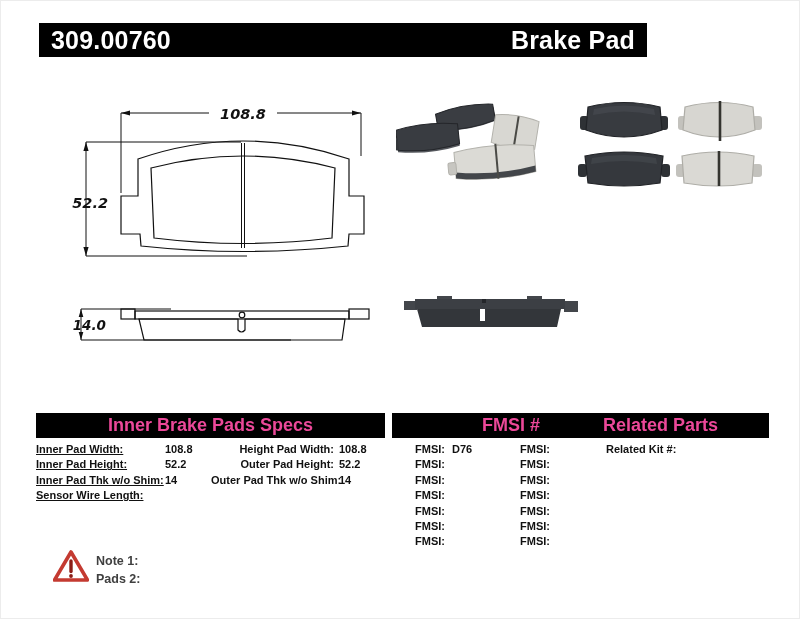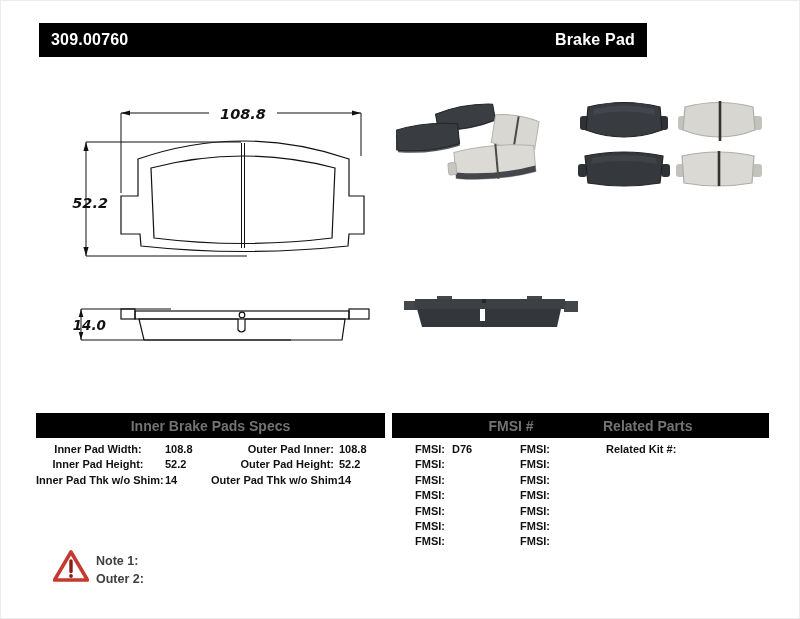--- a/index.html
+++ b/index.html
@@ -5,35 +5,35 @@
   html,body { margin:0; padding:0; background:#fff; }
   .page { position:relative; width:800px; height:619px; background:#fff;
           font-family:"Liberation Sans", sans-serif; overflow:hidden;
           border:1px solid #ececec; box-sizing:border-box; }
   .abs { position:absolute; }
 
   
   .topbar { position:absolute; left:38px; top:22px; width:608px; height:34px;
             background:#000; color:#fff; display:flex; align-items:center;
             justify-content:space-between; padding:0 12px; box-sizing:border-box;
-            font-weight:bold; font-size:16px; letter-spacing:.2px; }
-
-  
-  .thead { position:absolute; top:412px; height:25px; background:#000; color:#737373;
-           font-weight:bold; font-size:14px; display:flex; align-items:center; }
+            font-weight:bold; font-size:25px; letter-spacing:.2px; }
+
+  
+  .thead { position:absolute; top:412px; height:25px; background:#000; color:#ec4899;
+           font-weight:bold; font-size:18px; display:flex; align-items:center; }
   .th-specs { left:35px; width:349px; }
   .th-specs span { flex:1 1 50%; text-align:center; }
   .th-fmsi { left:391px; width:238px; justify-content:center; }
   .th-related { left:602px; width:166px; justify-content:flex-start; }
 
   
   .col { position:absolute; font-size:11px; font-weight:bold; color:#111; }
   .srow { display:flex; line-height:15.4px; white-space:pre; }
   .inner-col { left:35px; top:441px; }
-  .inner-col .lbl { width:124px; text-align:center; }
+  .inner-col .lbl { width:124px; text-align:left;text-decoration:underline; }
   .outer-col { left:210px; top:441px; }
   .outer-col .lbl { width:123px; text-align:right; }
   .val { margin-left:5px; }
   .fmsi-l { left:392px; top:441px; }
   .fmsi-r { left:497px; top:441px; }
   .fmsi-l .flbl, .fmsi-r .flbl { min-width:32px;margin-left:22px; }
   .related-col { left:605px; top:441px; }
 
   
   .notes { position:absolute; left:95px; top:551px; font-size:12.5px;
@@ -169,24 +169,25 @@
     <span>FMSI #</span>
   </div>
   <div class="thead th-related">
     <span>Related Parts</span>
   </div>
 
   <div class="col inner-col">
     <div class="srow"><span class="lbl">Inner Pad Width:</span><span class="val">108.8</span></div>
     <div class="srow"><span class="lbl">Inner Pad Height:</span><span class="val">52.2</span></div>
     <div class="srow"><span class="lbl">Inner Pad Thk w/o Shim:</span><span class="val">14</span></div>
+    <div class="srow"><span class="lbl">Sensor Wire Length:</span><span class="val"></span></div>
   </div>
 
   <div class="col outer-col">
-    <div class="srow"><span class="lbl">Outer Pad Inner:</span><span class="val">108.8</span></div>
+    <div class="srow"><span class="lbl">Height Pad Width:</span><span class="val">108.8</span></div>
     <div class="srow"><span class="lbl">Outer Pad Height:</span><span class="val">52.2</span></div>
     <div class="srow"><span class="lbl">Outer Pad Thk w/o Shim:</span><span class="val">14</span></div>
   </div>
 
   <div class="col fmsi-l">
     <div class="srow"><span class="flbl">FMSI:</span><span class="val">D76</span></div>
     <div class="srow"><span class="flbl">FMSI:</span><span class="val"></span></div>
     <div class="srow"><span class="flbl">FMSI:</span><span class="val"></span></div>
     <div class="srow"><span class="flbl">FMSI:</span><span class="val"></span></div>
     <div class="srow"><span class="flbl">FMSI:</span><span class="val"></span></div>
@@ -212,18 +213,18 @@
     <path d="M18,3 L34.5,31 L1.5,31 Z" fill="#fff" stroke="#c43a31" stroke-width="3.6" stroke-linejoin="round"></path>
     <line x1="18" y1="12" x2="18" y2="22.5" stroke="#8c1d16" stroke-width="3.4" stroke-linecap="round"></line>
     <circle cx="18" cy="27" r="1.9" fill="#8c1d16"></circle>
   </svg>
   <div class="notes">
     <div class="nrow">
         <span>Note 1:</span>
         <span class="val"></span>
       </div>
     <div class="nrow">
-        <span>Outer 2:</span>
+        <span>Pads 2:</span>
         <span class="val"></span>
       </div>
   </div>
 
 </div>
 
 </body></html>

